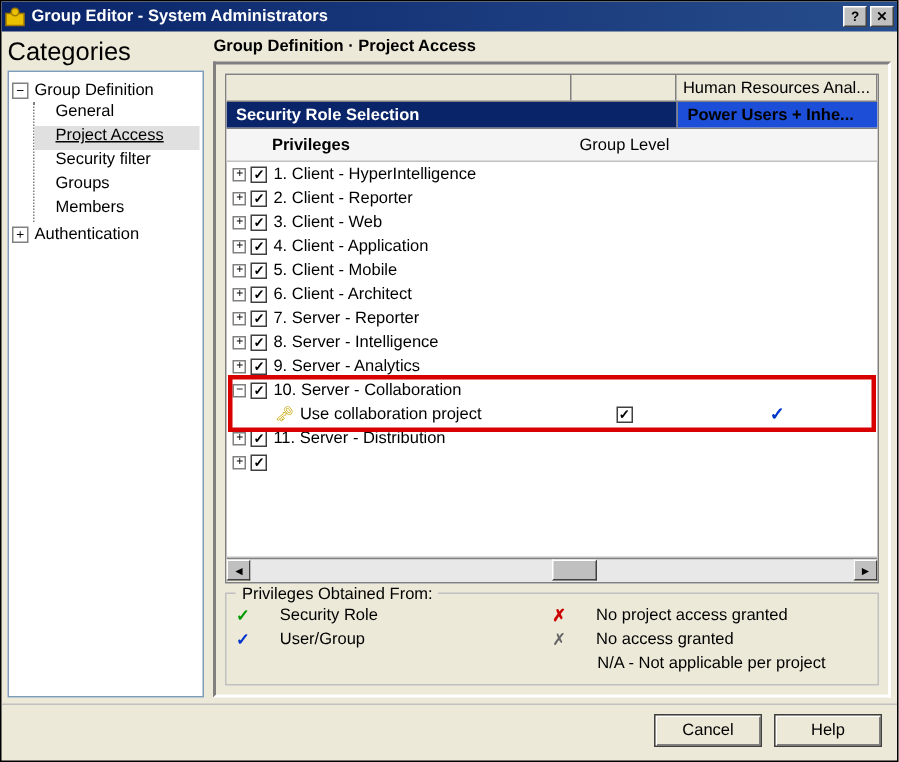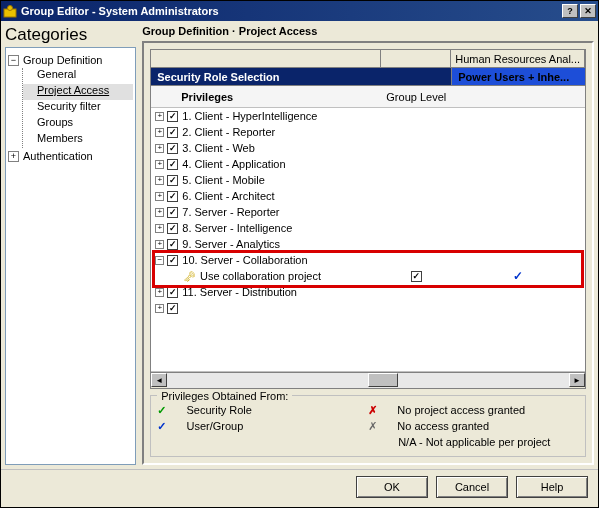--- a/index.html
+++ b/index.html
@@ -463,16 +463,15 @@
                 <span>N/A - Not applicable per project</span>
               </div>
           </div>
         </div>
       </div>
     </div>
   </div>
 </div>
 
 <div class="button-row">
-  <button class="btn">OK</button>
   <button class="btn">Cancel</button>
   <button class="btn">Help</button>
 </div>
 
 </body></html>

